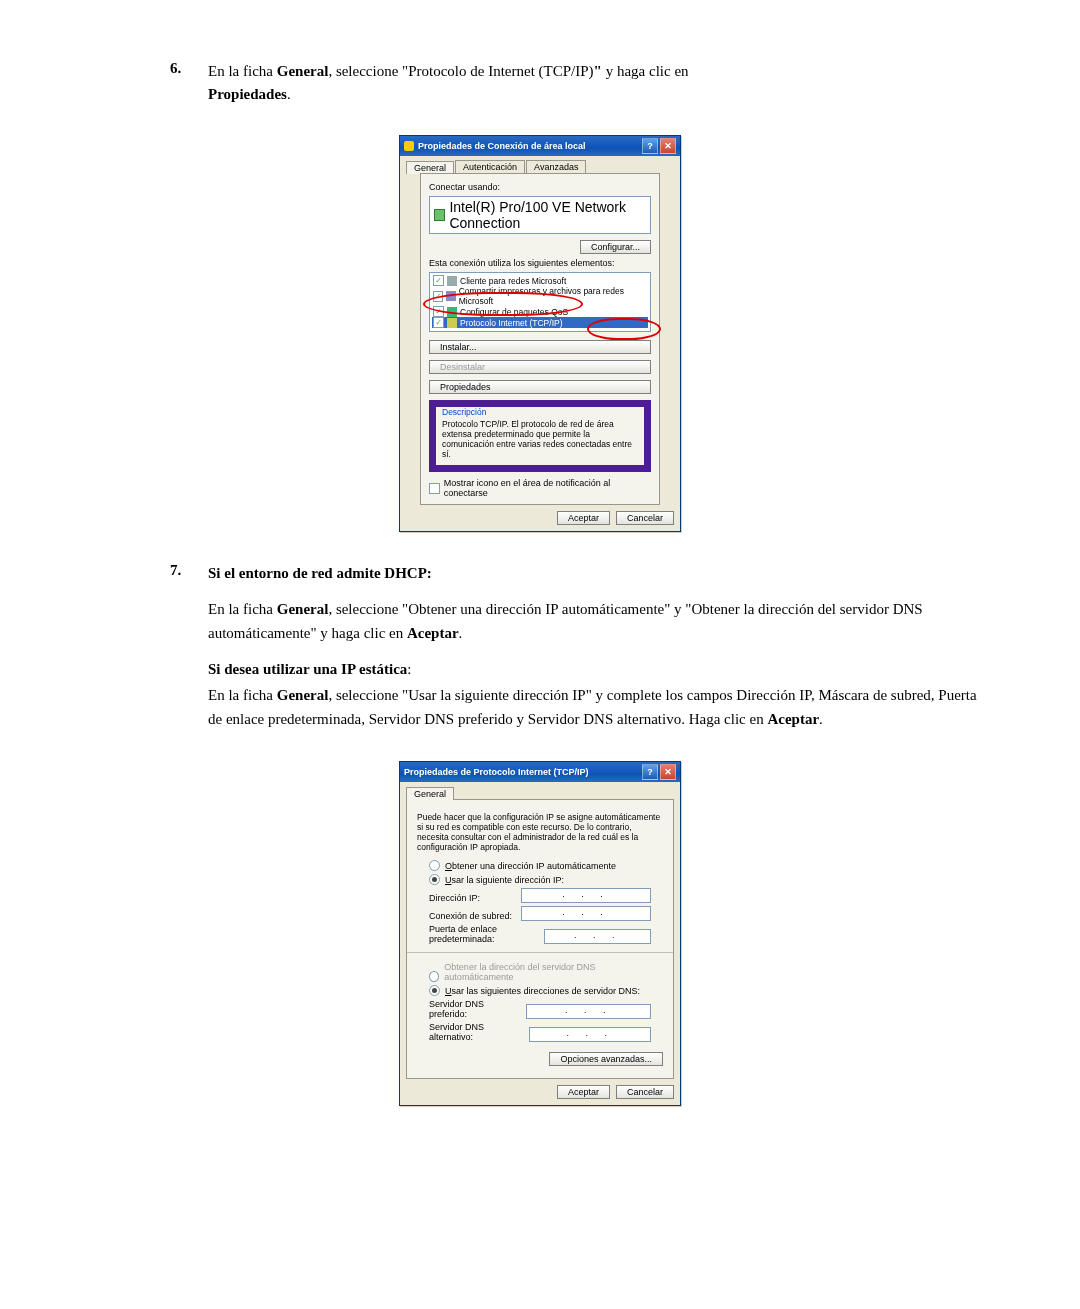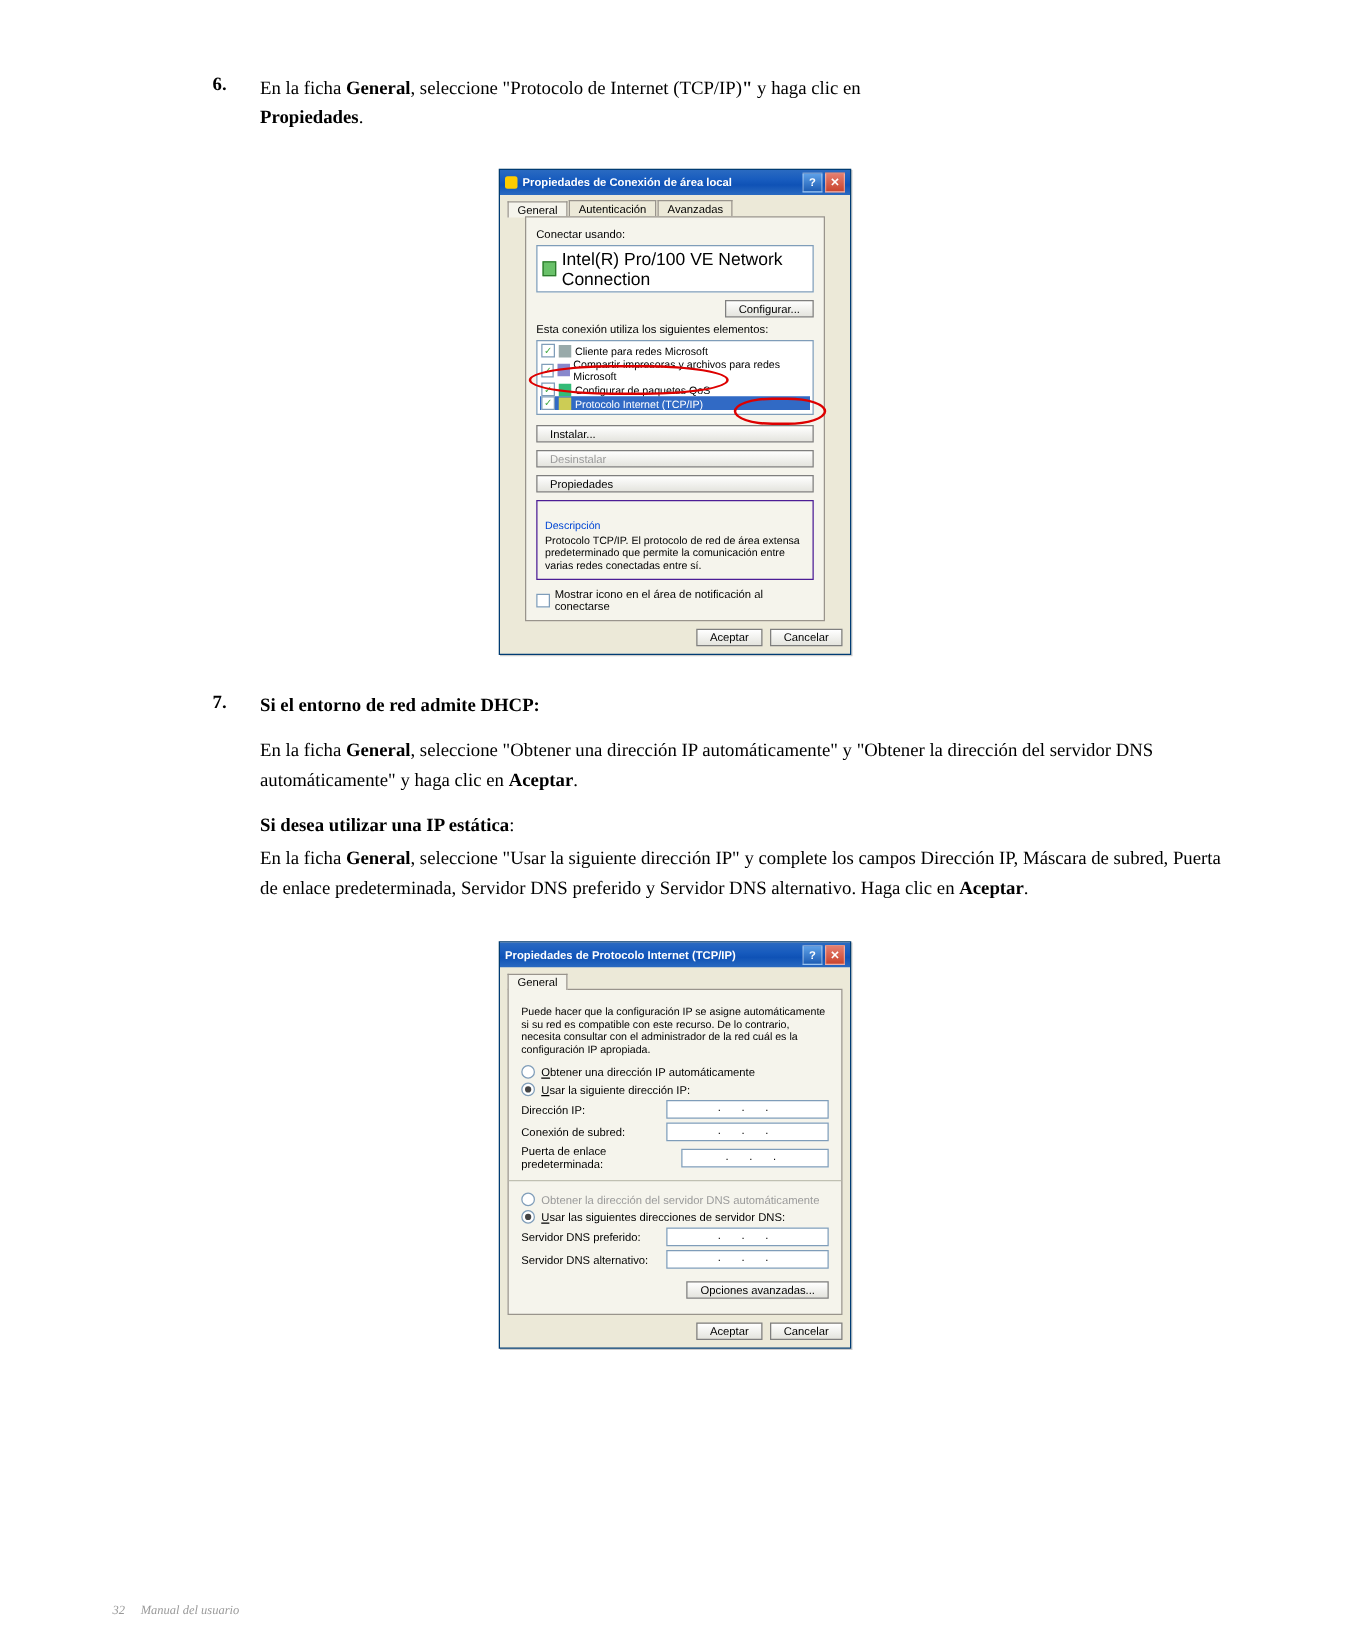--- a/index.html
+++ b/index.html
@@ -108,27 +108,27 @@
     .li-icon { width:10px; height:10px; display:inline-block; }
     .ic-a { background:#9aa; }
     .ic-b { background:#88c; }
     .ic-c { background:#3b7; }
     .ic-d { background:#cc5; }
     .circle-annot {
       position:absolute; border:2px solid #d00; border-radius:50%/60%;
     }
     .panel-rel { position:relative; }
     .fieldset {
-      border:1px solid #4c1d95; margin-top:6px; padding:14px 6px 6px; font-size:8.5px;
+      border:7px solid #4c1d95; margin-top:6px; padding:0 6px 6px; font-size:8.5px;
     }
     .fieldset-title { color:#0046d5; margin-bottom:2px; }
     .btnbar { display:flex; justify-content:flex-end; gap:6px; padding:0 6px 6px; }
     .radio { width:9px; height:9px; border:1px solid #7f9db9; border-radius:50%; display:inline-flex; align-items:center; justify-content:center; background:#fff; }
     .radio.on::after { content:""; width:5px; height:5px; background:#444; border-radius:50%; display:block; }
-    .formrow { display:flex; align-items:center; justify-content:space-between; margin:3px 0; font-size:9px; gap:6px; }
+    .formrow { display:flex; align-items:flex-end; justify-content:space-between; margin:3px 12px; font-size:9px; gap:6px; }
     .ipfield { width:120px; background:#fff; border:1px solid #7f9db9; height:13px; font-size:9px; letter-spacing:7px; padding:0 4px; text-align:center; }
     .descr { font-size:8.5px; line-height:1.2; margin:4px 0 8px; }
     .checkbox-line { display:flex; align-items:center; gap:4px; font-size:9px; margin-top:6px; }
     .panel2 {
       margin:0 6px 6px; border:1px solid #99948c; background:#f5f4ec; padding:8px 10px;
     }
     .group-sep { border-top:1px solid #c0c0b2; margin:8px -10px 6px; padding:6px 10px 0; }
     .muted { color:#9a9a9a; }
     .u { text-decoration: underline; }
     .footer-wrap {

